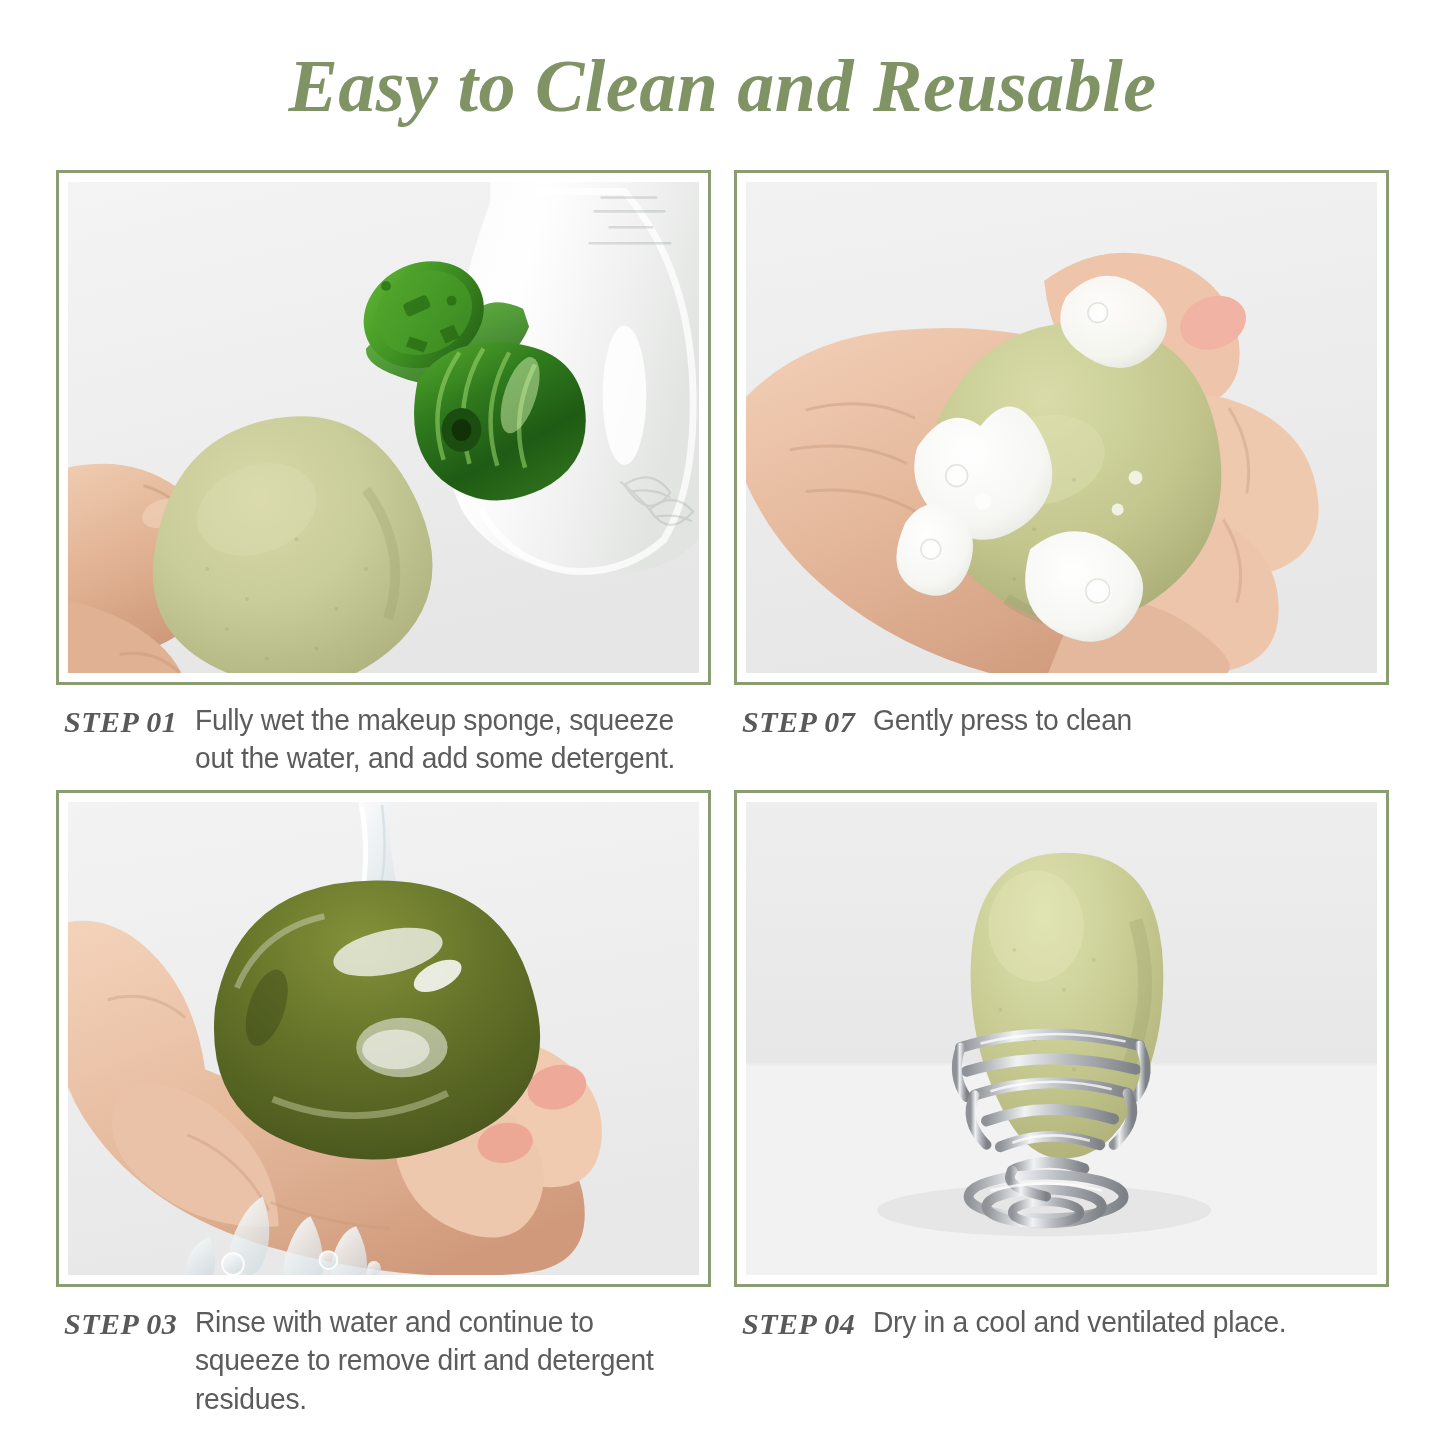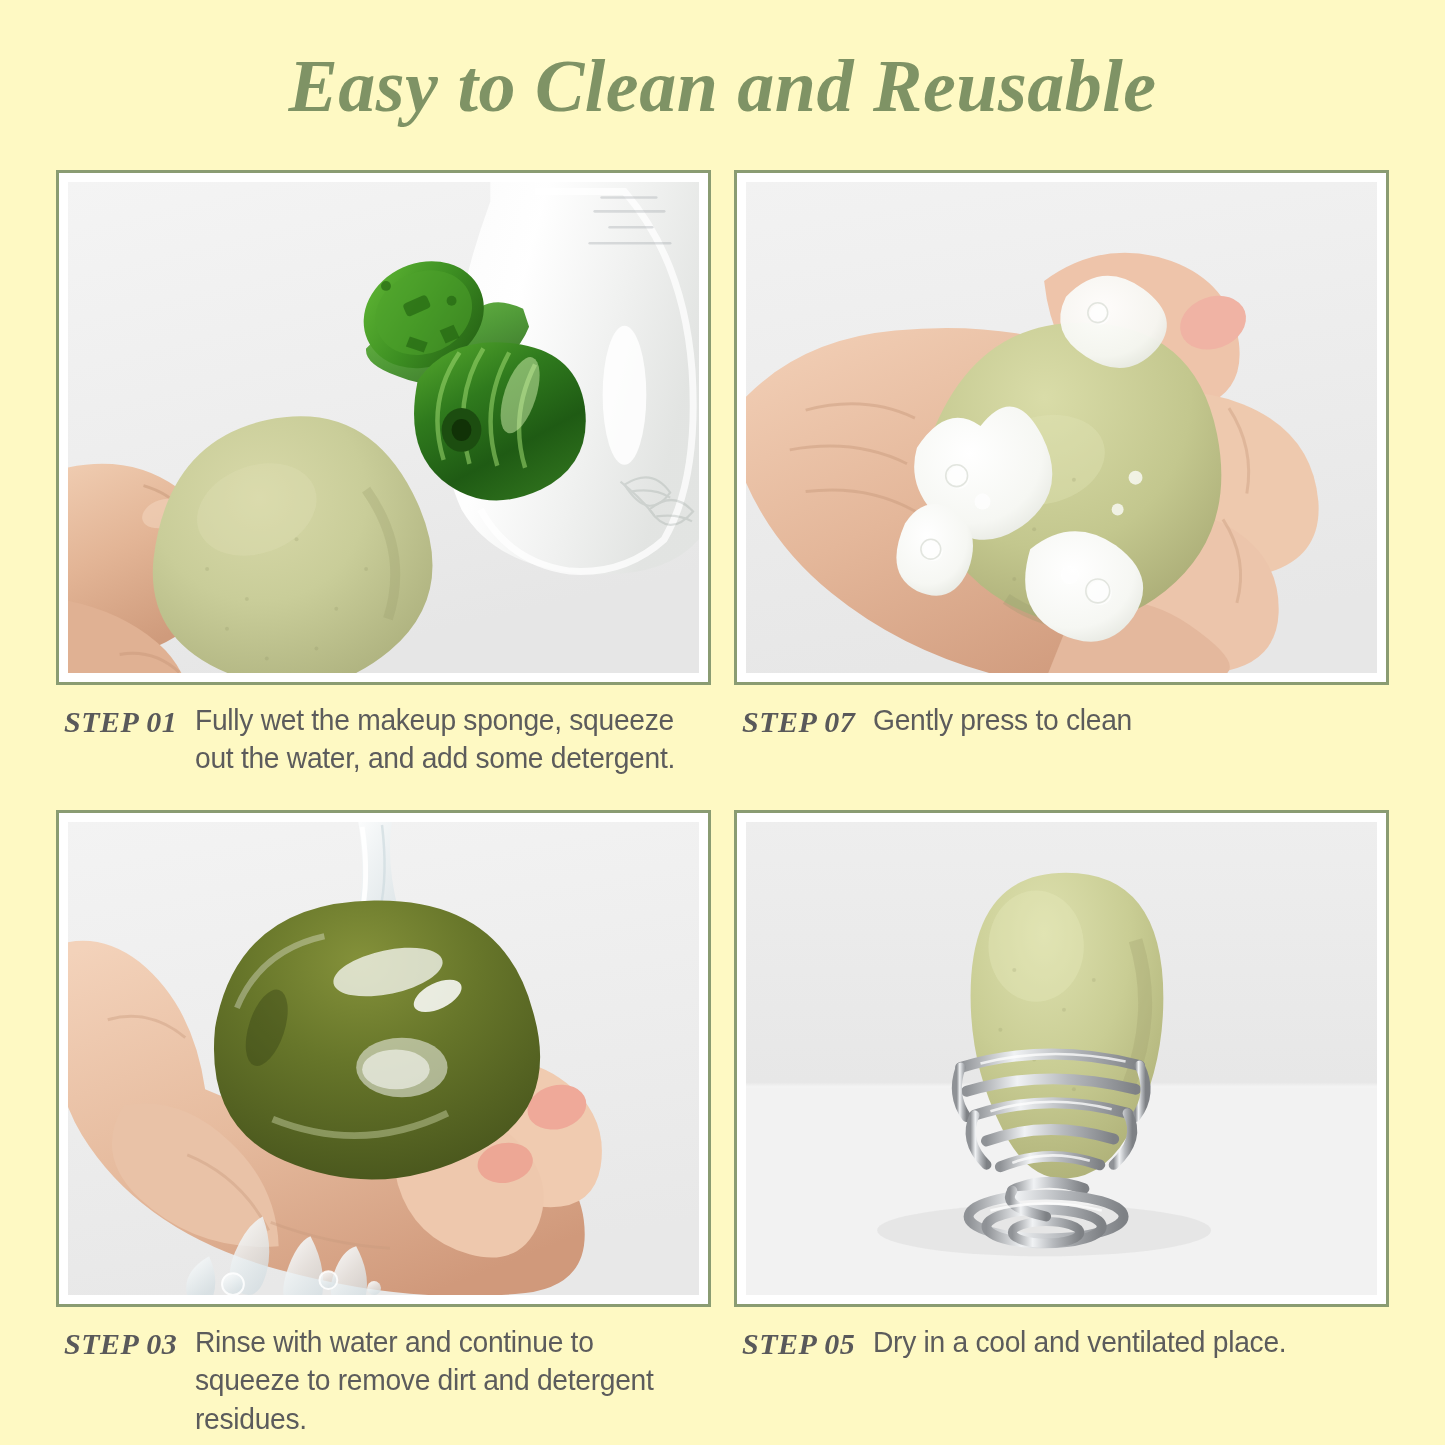--- a/index.html
+++ b/index.html
@@ -9,21 +9,21 @@
     height: 1445px;
     background: #e9e9e9;
     font-family: "Liberation Sans", sans-serif;
     overflow: hidden;
   }
 
   .infographic {
     position: relative;
     width: 1445px;
     height: 1445px;
-    background: #fef9c3;
+    background: #ffffff;
   }
 
   
   .title-bar {
     position: absolute;
     top: 48px;
     left: 0;
     width: 1445px;
     text-align: center;
   }
@@ -45,21 +45,21 @@
     left: 56px;
     width: 1333px;
     display: grid;
     grid-template-columns: 655px 655px;
     grid-template-rows: auto auto;
     column-gap: 23px;
     row-gap: 0px;
   }
 
   .step-cell { width: 655px; }
-  .step-cell.row2 { margin-top: 32px; }
+  .step-cell.row2 { margin-top: 12px; }
 
   
   .photo-frame {
     width: 655px;
     height: 515px;
     border: 3px solid #8a9c72;
     background: #ffffff;
     padding: 9px;
   }
   .photo-frame.short { height: 497px; }
@@ -479,19 +479,19 @@
             <g stroke="#ffffff" stroke-width="2.6" opacity="0.75" fill="none">
               <path d="M236 244 q70 -18 146 -2"></path>
               <path d="M246 292 q58 -18 122 -2"></path>
               <path d="M268 344 q36 -14 78 -2"></path>
               <path d="M246 392 q56 -14 112 0"></path>
             </g>
           </svg>
         </div>
       </div>
       <div class="caption">
-        <div class="step-label">STEP 05</div>
+        <div class="step-label">STEP 04</div>
         <div class="step-text">Dry in a cool and ventilated place.</div>
       </div>
     </div>
 
   </div>
 </div>
 
 </body></html>

